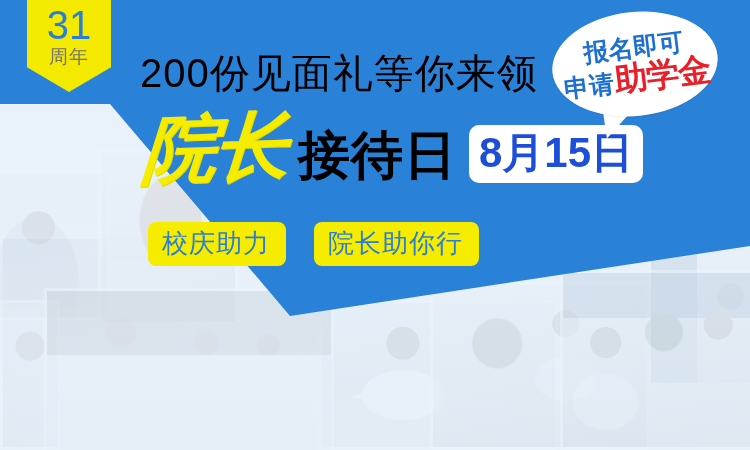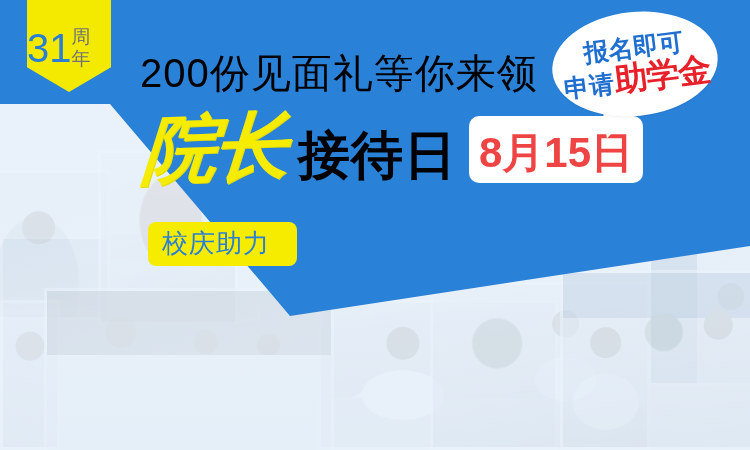--- a/index.html
+++ b/index.html
@@ -140,21 +140,21 @@
 
   
   .ribbon {
     position: absolute;
     left: 27px; top: 0;
     width: 84px; height: 92px;
     background: #f3ea00;
     clip-path: polygon(0 0, 100% 0, 100% 73%, 50% 100%, 0 73%);
     z-index: 6;
     display: flex;
-    flex-direction: row;
+    flex-direction: column;
     align-items: center;
     justify-content: flex-start;
     padding-top: 4px;
     box-sizing: border-box;
   }
   .ribbon-num {
     color: #2a7fd4;
     font-size: 40px;
     line-height: 42px;
     font-weight: 400;
@@ -208,26 +208,26 @@
     font-size: 52px;
     line-height: 56px;
     font-weight: 700;
     letter-spacing: 1px;
     margin-bottom: 4px;
   }
   .date-chip {
     margin-left: 12px;
     margin-bottom: 4px;
     background: #ffffff;
-    color: #ef4444;
+    color: #1d4ed8;
     font-size: 42px;
     line-height: 46px;
     font-weight: 700;
     border-radius: 10px;
-    padding: 14px 10px 7px 10px;
+    padding: 5px 10px 7px 10px;
     letter-spacing: 0px;
   }
 
   
   .bubble {
     position: absolute;
     left: 552px; top: 12px;
     width: 166px; height: 104px;
     background: #ffffff;
     border-radius: 50% / 50%;
@@ -285,21 +285,21 @@
     display: flex;
     gap: 28px;
   }
   .tag {
     background: #f5ec00;
     color: #2a7fd4;
     font-size: 26px;
     line-height: 30px;
     font-weight: 400;
     border-radius: 8px;
-    padding: 6px 27px 8px 14px;
+    padding: 6px 16px 8px 14px;
     letter-spacing: 1px;
     white-space: nowrap;
   }
 </style>
 </head>
 <body>
 
 <div id="banner">
 
   <div class="photo-layer">
@@ -336,15 +336,16 @@
   <div class="bubble">
     <div class="bubble-l1">报名即可</div>
     <div class="bubble-l2">
       <span class="b-blue">申请</span>
       <span class="b-red">助学金</span>
     </div>
   </div>
 
   <div class="tags">
     <span class="tag">校庆助力</span>
+    <span class="tag">院长助你行</span>
   </div>
 
 </div>
 
 </body></html>

